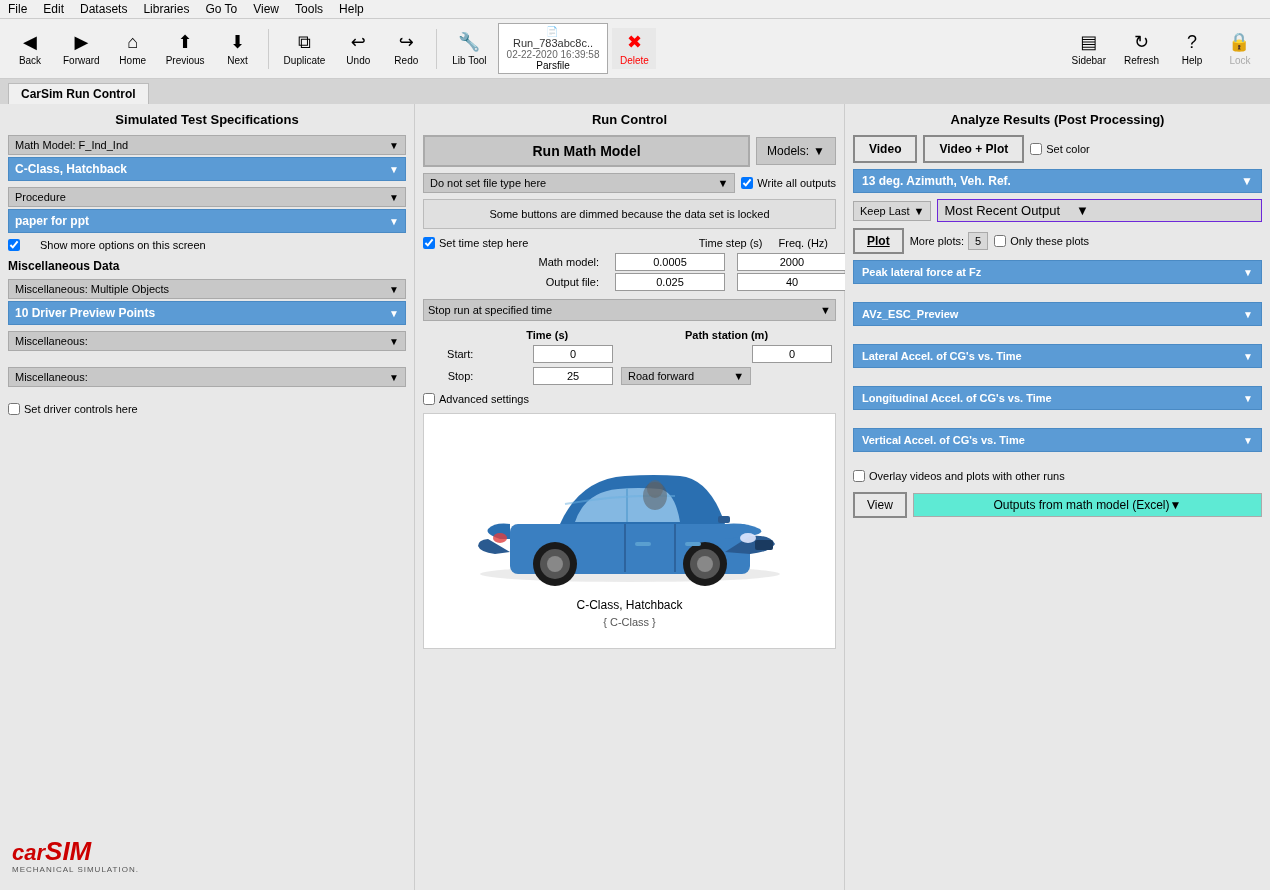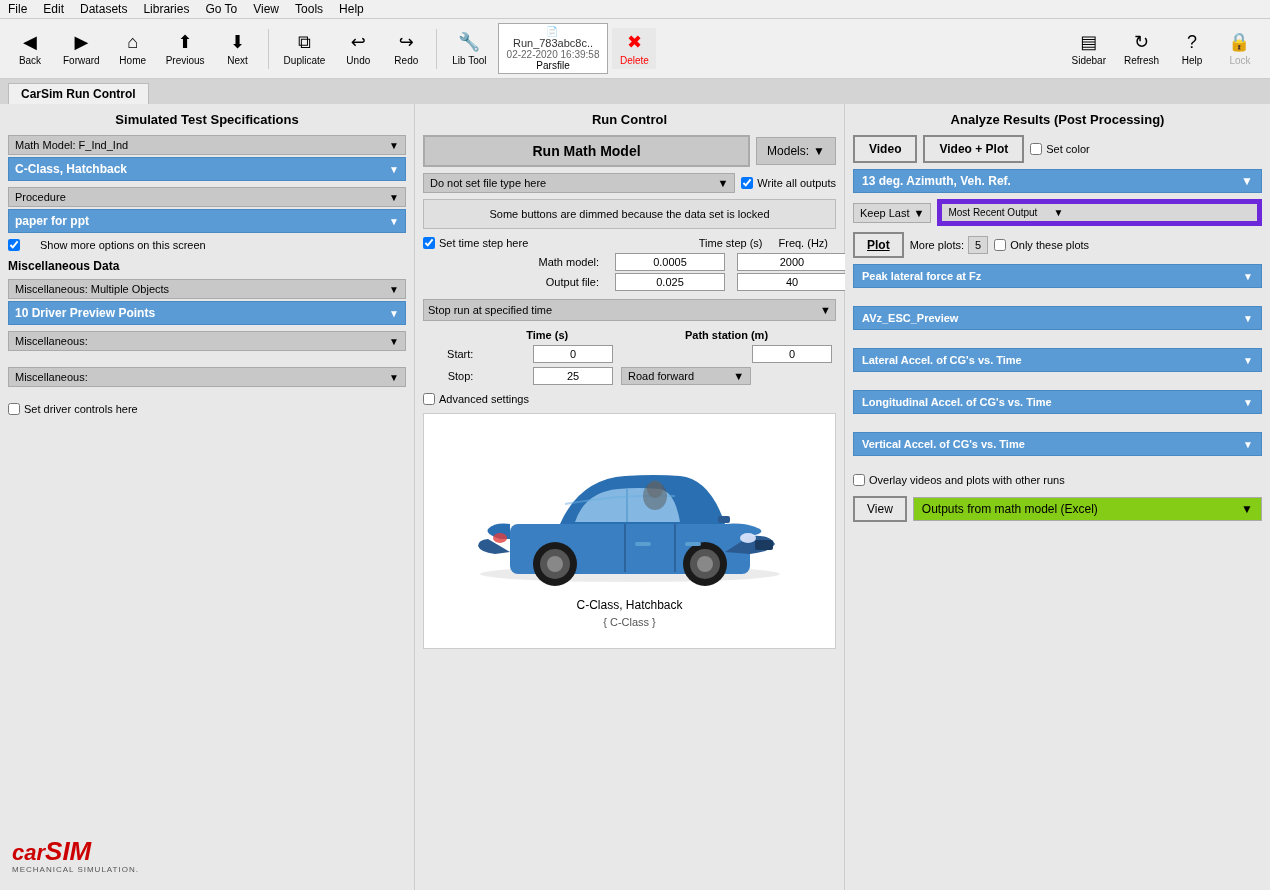--- a/index.html
+++ b/index.html
@@ -67,31 +67,31 @@
     .right-panel { flex: 1; background: #e8e8e8; padding: 8px; }
     .analyze-title { text-align: center; font-weight: bold; font-size: 13px; margin-bottom: 8px; }
     .video-row { display: flex; align-items: center; gap: 6px; margin-bottom: 6px; }
     .video-btn { background: #e8e8e8; border: 2px solid #888; padding: 5px 14px; font-size: 12px; cursor: pointer; font-weight: bold; }
     .video-plot-btn { background: #e8e8e8; border: 2px solid #888; padding: 5px 14px; font-size: 12px; cursor: pointer; font-weight: bold; }
     .set-color { display: flex; align-items: center; gap: 4px; font-size: 11px; }
     .azimuth-row { display: flex; align-items: center; gap: 4px; margin-bottom: 6px; }
     .azimuth-dropdown { background: #5b9bd5; border: 1px solid #4a8ac4; padding: 4px 8px; color: white; font-weight: bold; font-size: 12px; flex: 1; display: flex; justify-content: space-between; cursor: pointer; }
     .keep-last-row { display: flex; align-items: center; gap: 6px; margin-bottom: 6px; }
     .keep-last-select { background: #d8d8d8; border: 1px solid #aaa; padding: 3px 6px; font-size: 11px; display: flex; align-items: center; gap: 4px; cursor: pointer; }
-    .most-recent-select { background: #d8d8d8; border: 5px solid #6d28d9; padding: 3px 6px; font-size: 10px; display: flex; align-items: center; gap: 16px; cursor: pointer; flex: 1; }
+    .most-recent-select { background: #d8d8d8; border: 1px solid #6d28d9; padding: 3px 6px; font-size: 13px; display: flex; align-items: center; gap: 16px; cursor: pointer; flex: 1; }
     .plot-row { display: flex; align-items: center; gap: 6px; margin-bottom: 6px; }
     .plot-btn { background: #e8e8e8; border: 2px solid #888; padding: 4px 12px; font-size: 12px; cursor: pointer; font-weight: bold; text-decoration: underline; }
     .more-plots { display: flex; align-items: center; gap: 4px; font-size: 11px; }
     .more-plots-num { background: #d8d8d8; border: 1px solid #aaa; padding: 2px 6px; font-size: 11px; cursor: pointer; }
     .only-these { display: flex; align-items: center; gap: 4px; font-size: 11px; }
     .plot-item { background: #5b9bd5; border: 1px solid #4a8ac4; padding: 5px 8px; color: white; font-weight: bold; font-size: 11px; display: flex; justify-content: space-between; align-items: center; margin-bottom: 18px; cursor: pointer; }
     .plot-item-arrow { font-size: 10px; }
     .overlay-row { display: flex; align-items: center; gap: 4px; font-size: 11px; margin: 10px 0; }
     .view-btn { background: #e8e8e8; border: 2px solid #888; padding: 4px 12px; font-size: 12px; cursor: pointer; }
-    .outputs-dropdown { background: #84cc16; border: 1px solid #aaa; padding: 4px 8px; font-size: 12px; flex: 1; display: flex; justify-content: space-between; align-items: center; cursor: pointer; }
+    .outputs-dropdown { background: #5eead4; border: 1px solid #aaa; padding: 4px 8px; font-size: 12px; flex: 1; display: flex; justify-content: center; align-items: center; cursor: pointer; }
     .outputs-row { display: flex; align-items: center; gap: 6px; margin-top: 8px; }
 
     .checkbox-ts { display: flex; align-items: center; gap: 4px; }
     input[type=checkbox] { width: 12px; height: 12px; }
   </style>
 </head>
 <body>
 
 <div class="menu-bar">
   <span>File</span>

